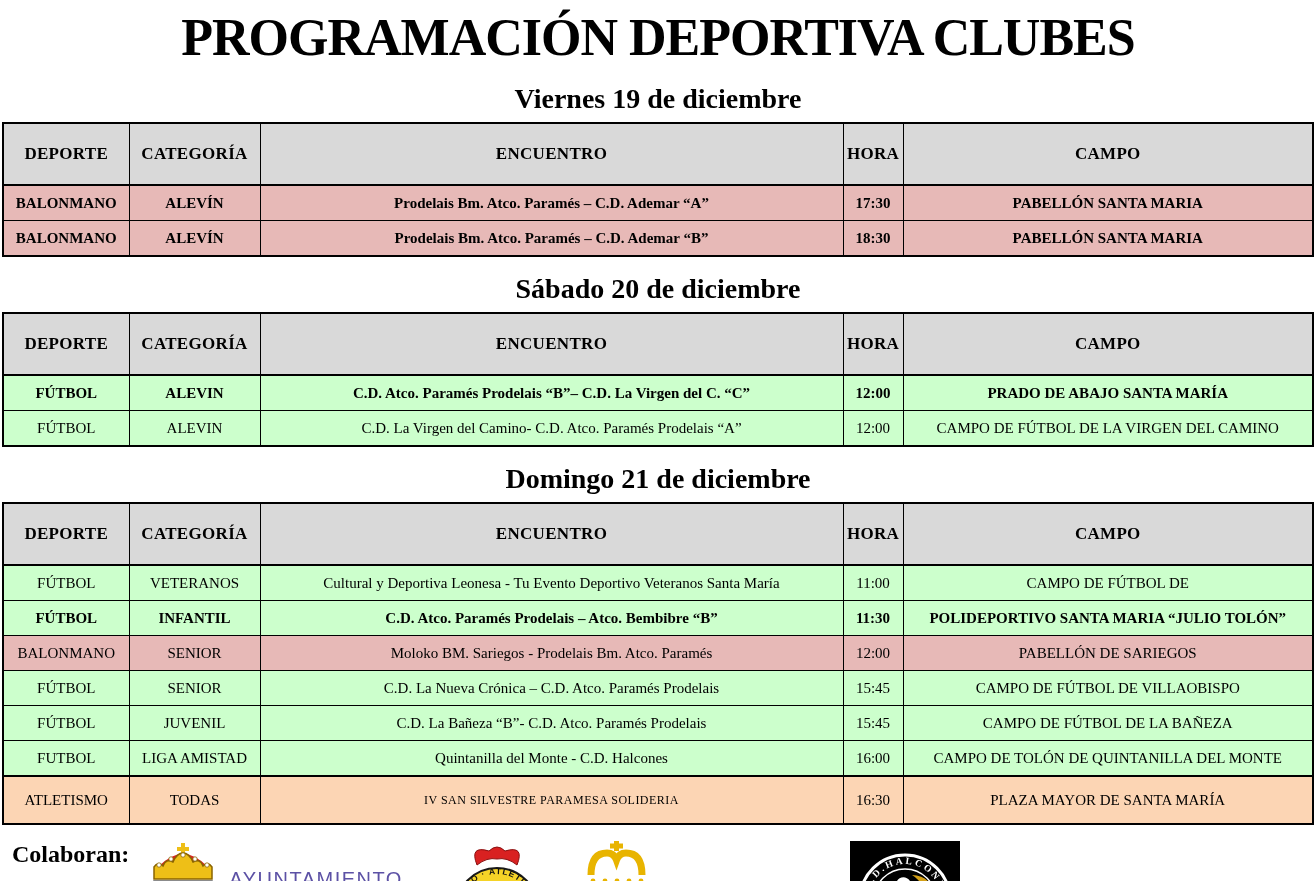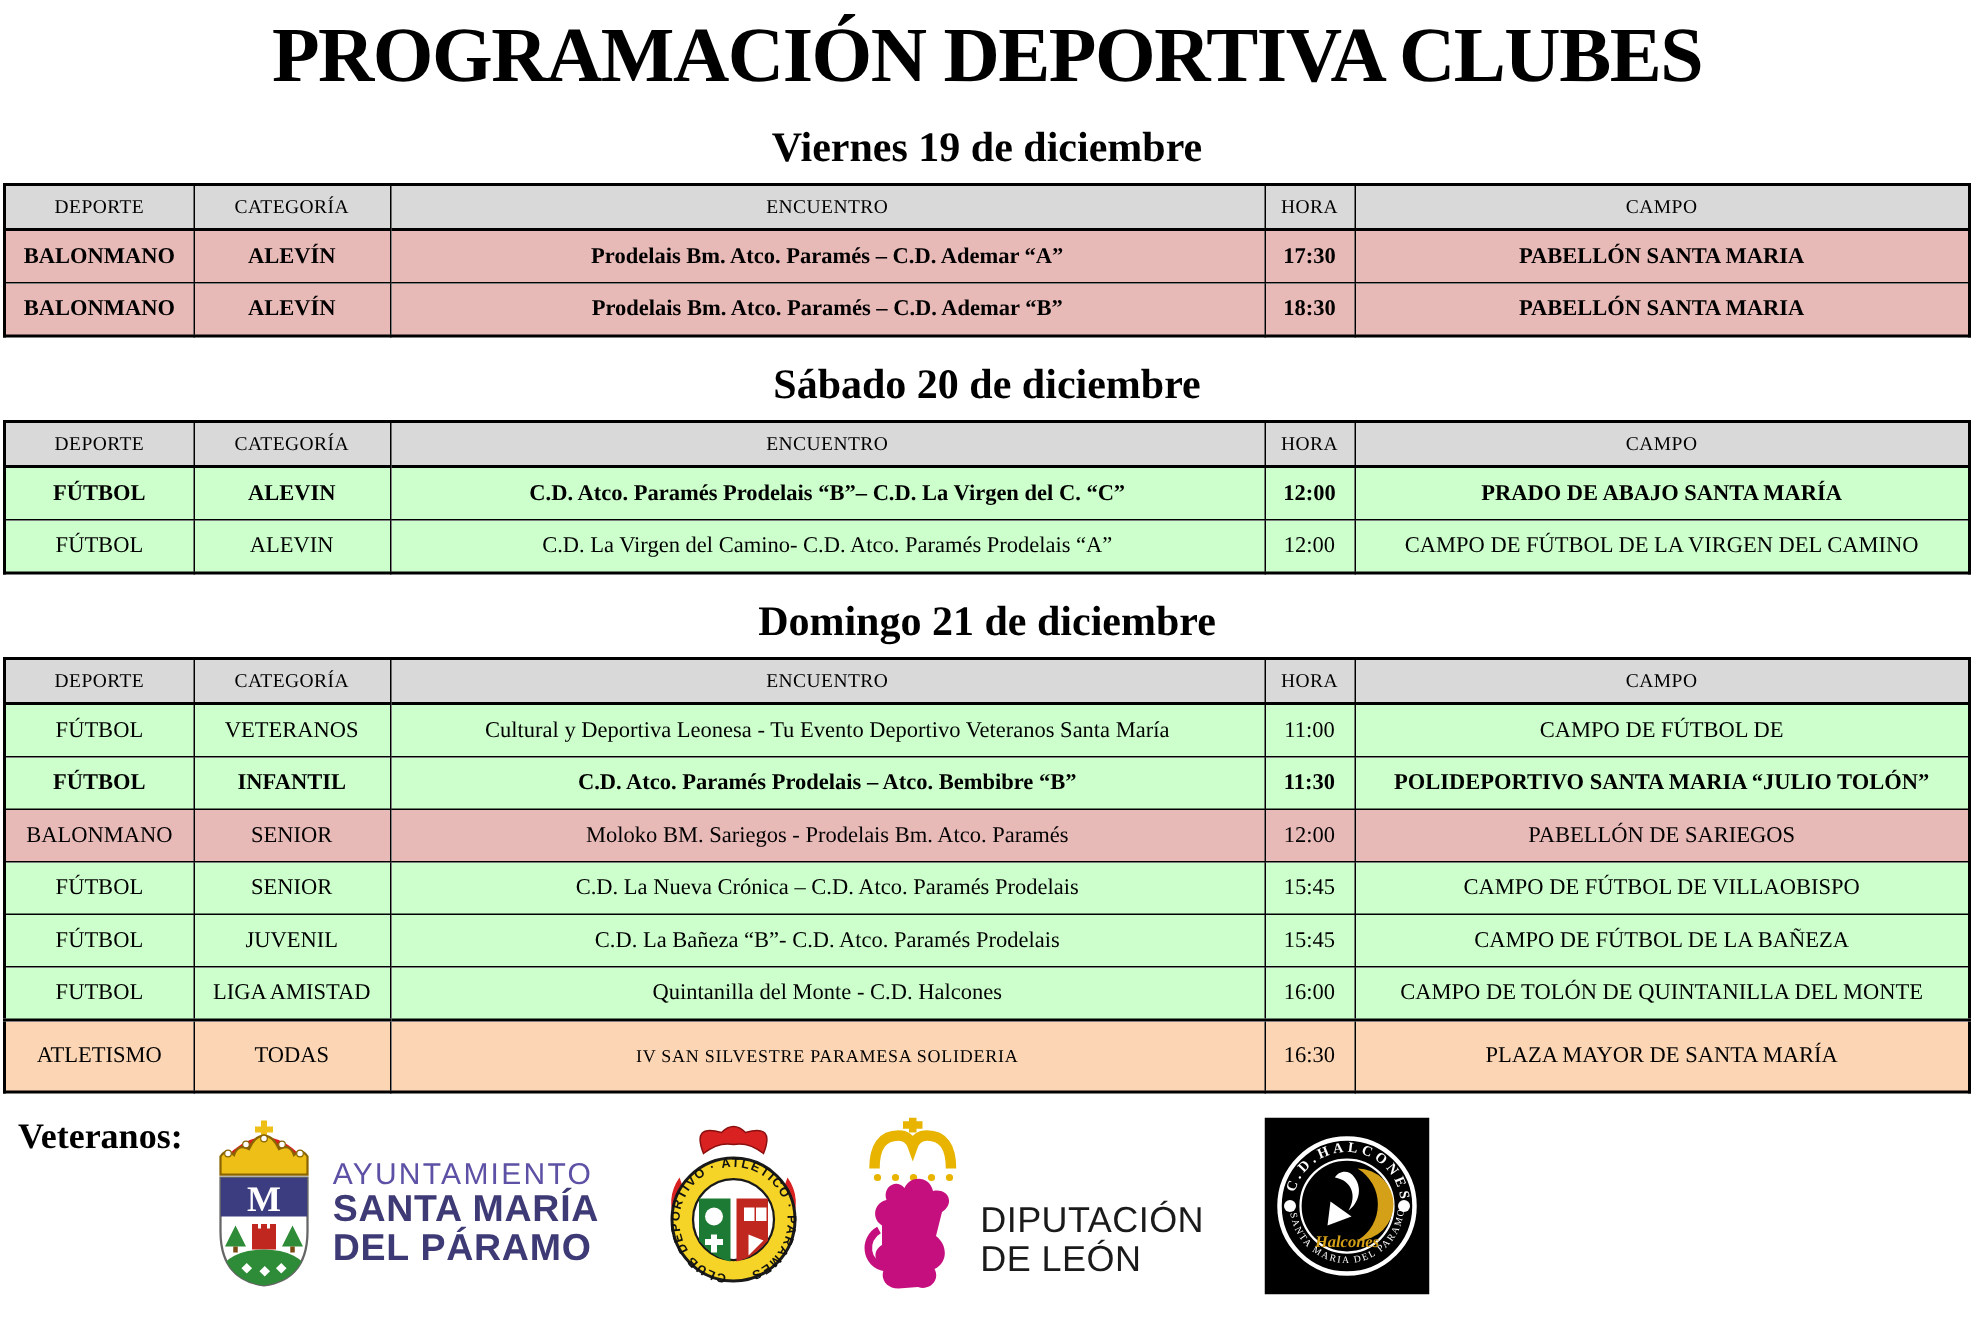--- a/index.html
+++ b/index.html
@@ -8,21 +8,21 @@
 
   .doc-title{text-align:center;font-weight:bold;font-size:52px;letter-spacing:-1px;margin:8px 0 4px 0;}
   .day-heading{text-align:center;font-weight:bold;font-size:28px;margin:16px 0 7px 0;}
 
   table.sched{width:100%;border-collapse:collapse;table-layout:fixed;border:2px solid #000;}
   table.sched col.c-deporte{width:126px;}
   table.sched col.c-categoria{width:131px;}
   table.sched col.c-encuentro{width:583px;}
   table.sched col.c-hora{width:60px;}
   table.sched th{background:var(--header_gray);border:1px solid #000;border-bottom:2px solid #000;
-      font-size:13px;font-weight:normal;height:28px;padding:0 2px;letter-spacing:.3px;}
+      font-size:17px;font-weight:bold;height:28px;padding:16px 2px;letter-spacing:.3px;}
   table.sched td{border:1px solid #000;text-align:center;vertical-align:middle;
       font-size:15px;height:34px;padding:0 3px;overflow:hidden;white-space:nowrap;}
   .row-pink td{background:var(--pink);}
   .row-green td{background:var(--green);}
   .row-orange td{background:var(--orange);}
   .bold-row td{font-weight:bold;}
   tr.row-tall td{height:46px;border-top:2px solid #000;text-align:center;}
   tr.row-tall td.enc{font-size:12px;letter-spacing:.5px;}
 
   .footer{display:flex;align-items:flex-start;margin-top:14px;padding-left:10px;}
@@ -181,21 +181,21 @@
         <td>ATLETISMO</td>
         <td>TODAS</td>
         <td class="enc">IV SAN SILVESTRE PARAMESA SOLIDERIA</td>
         <td>16:30</td>
         <td>PLAZA MAYOR DE SANTA MARÍA</td>
       </tr>
     </tbody>
   </table>
 
   <div class="footer">
-    <div class="colaboran">Veteranos:</div>
+    <div class="colaboran">Colaboran:</div>
 
     <div class="logo logo-ayto">
       <svg width="76" height="118" viewBox="0 0 76 118">
         <defs>
           <clipPath id="aytoShield">
               <path d="M9,42 h58 v36 q0,32 -29,36 q-29,-4 -29,-36 z"></path>
             </clipPath>
         </defs>
         <path d="M13,28 Q38,2 63,28 L63,36 L13,36 Z" fill="#d92121"></path>
         <rect x="36" y="4" width="4" height="12" fill="#eebf17"></rect>

